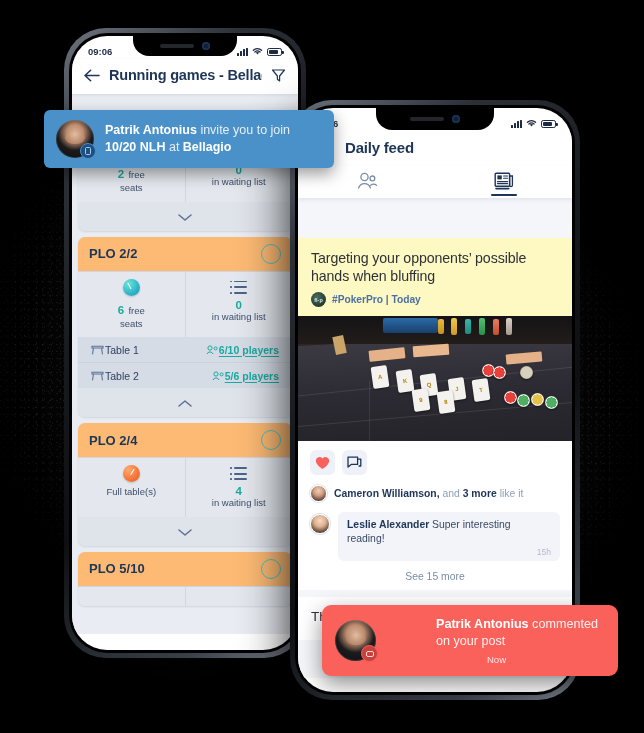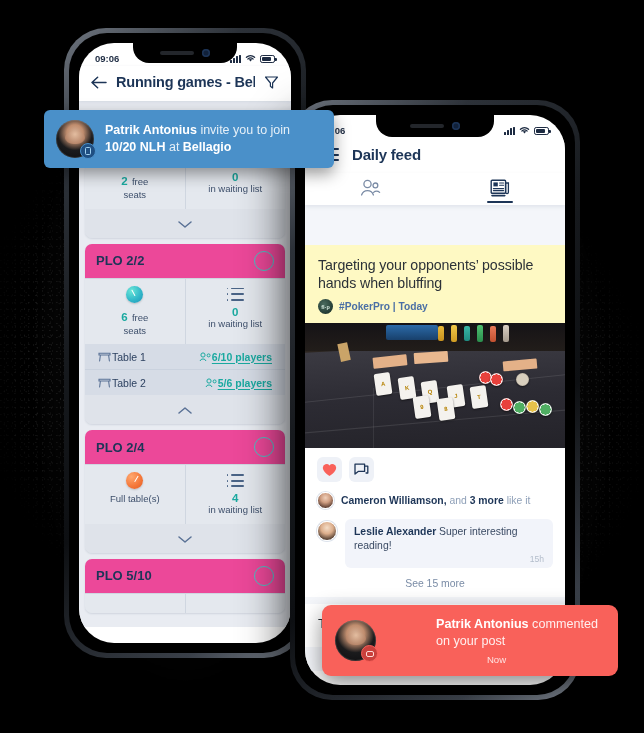--- a/index.html
+++ b/index.html
@@ -39,21 +39,21 @@
   
   .phone {
     position: absolute;
     border-radius: 42px;
     background: linear-gradient(140deg,#6f7680 0%,#2c3138 18%,#171a1e 40%,#0d0f12 62%,#3a4049 88%,#787f89 100%);
     padding: 5px;
     box-shadow: 0 18px 48px rgba(0,0,0,.85);
   }
   .phone .inner {
     position: relative; width: 100%; height: 100%;
-    border-radius: 38px; background: #000; padding: 10px;
+    border-radius: 38px; background: #000; padding: 3px;
     overflow: hidden;
   }
   .screen {
     position: relative; width: 100%; height: 100%;
     border-radius: 35px; background: #fff; overflow: hidden;
   }
   .notch {
     position:absolute; left:50%; transform:translateX(-50%); top:0;
     background:#000; border-bottom-left-radius:16px; border-bottom-right-radius:16px;
     z-index: 40; display:flex; align-items:center; justify-content:center; gap:8px;
@@ -93,21 +93,21 @@
   .icon-btn{display:flex;align-items:center;justify-content:center;flex:none;}
 
   
   .games { background:#e9ecf2; height: calc(100% - 74px); overflow:hidden; padding: 0 0 4px; }
   .gcard {
     background:#dfe3ea; margin: 6px 6px 0; border-radius: 7px; overflow:hidden;
     box-shadow:0 1px 2px rgba(40,60,95,.13);
   }
   .gcard-head{
     display:flex;align-items:center;justify-content:space-between;
-    padding:7px 11px; background:#ec4899;
+    padding:7px 11px; background:#fdba74;
   }
   .gcard-head .gname{font-size:13px;font-weight:bold;color:#1d3557;}
   .ring{width:20px;height:20px;border-radius:50%;border:1.6px solid #48c4c4;flex:none;}
   .stats{display:flex;background:#e4e8ee;border-top:1px solid #cfd6e0;}
   .stat{flex:1;padding:7px 2px 8px;text-align:center;border-right:1px solid #cfd6e0;}
   .stat:last-child{border-right:none;}
   .stat .lbl{font-size:9.5px;color:#3d4f6b;line-height:1.22;}
   .stat .num{font-size:11.5px;color:#1aa9a0;font-weight:bold;}
   .gauge{width:17px;height:17px;border-radius:50%;margin:0 auto 4px;
     background:radial-gradient(circle at 32% 28%,#69e6d8 0%,#32b8c9 55%,#1d93b8 100%);

